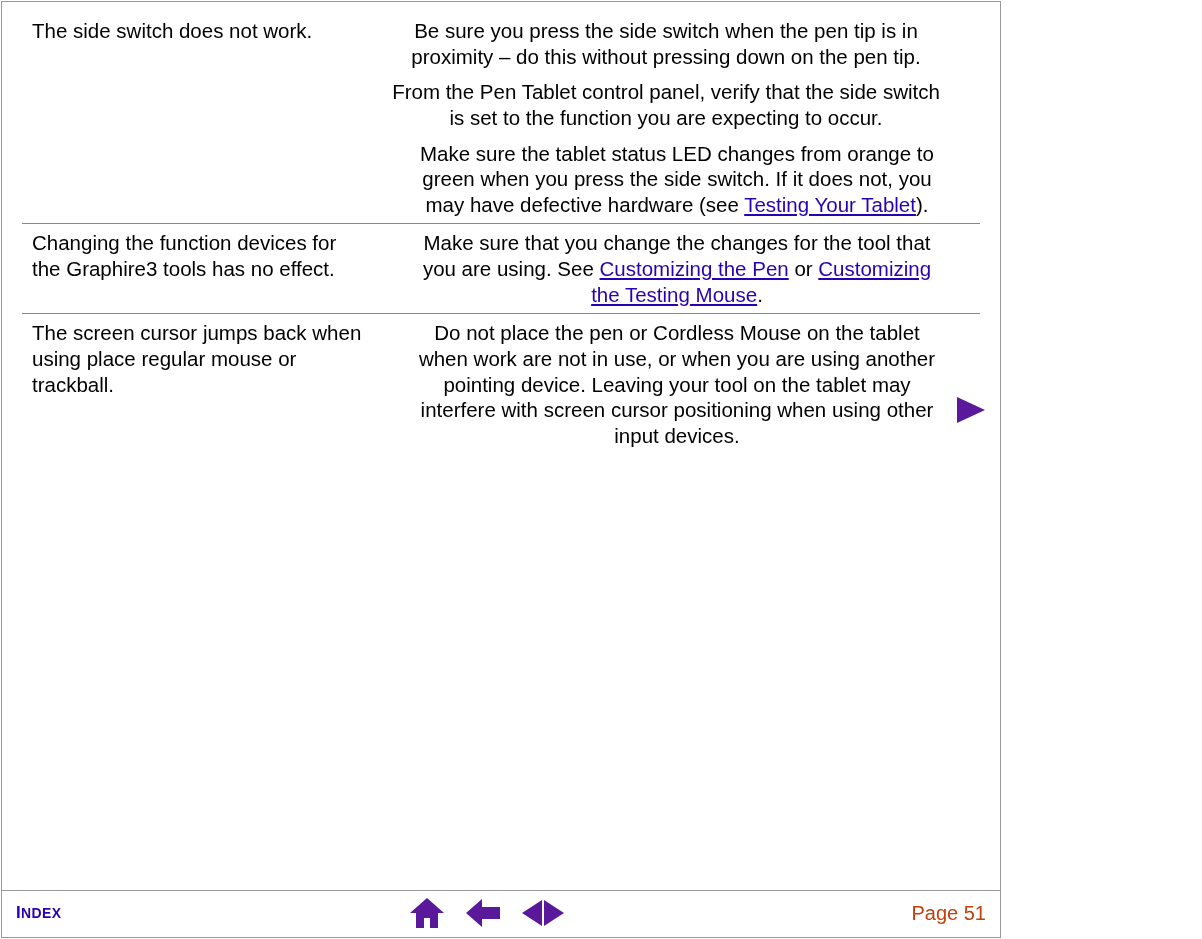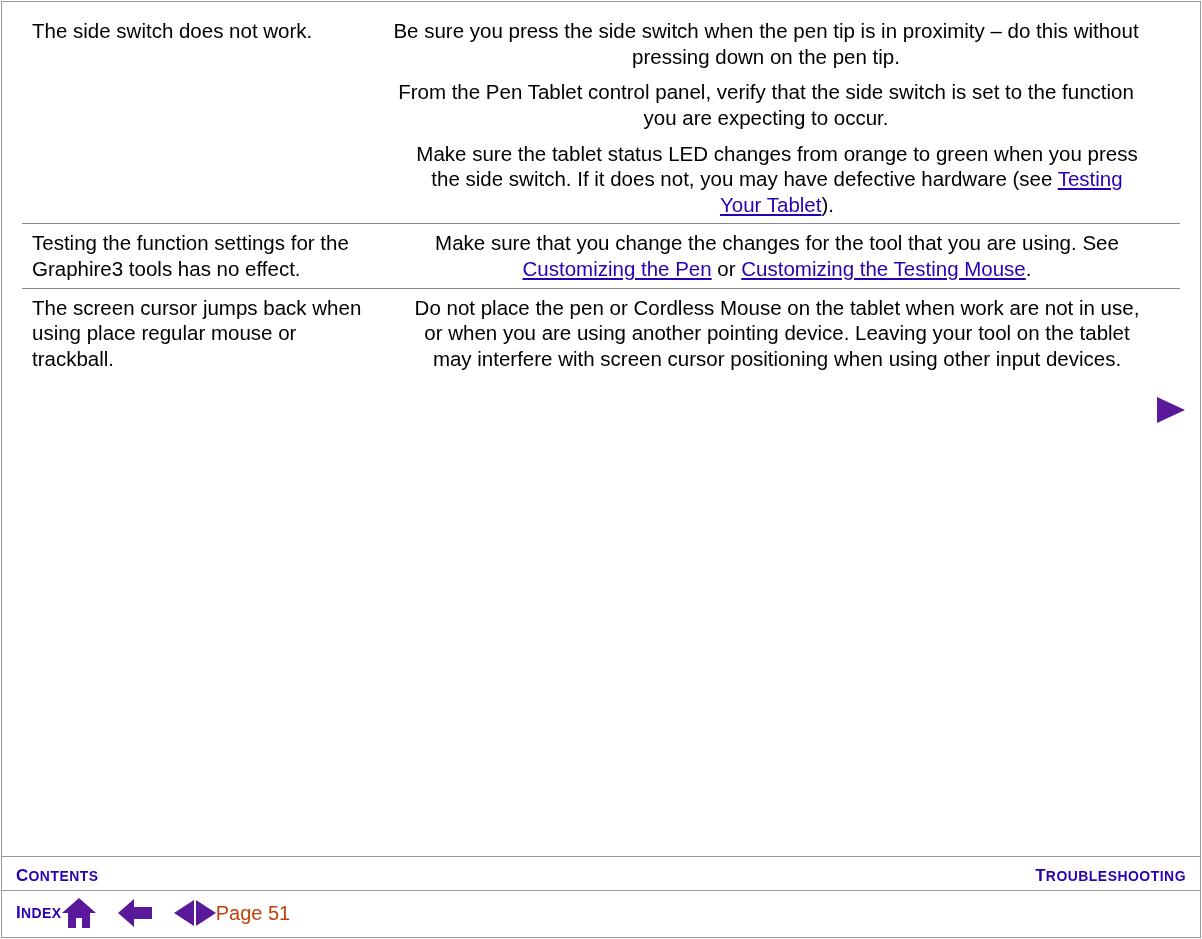--- a/index.html
+++ b/index.html
@@ -6,21 +6,21 @@
     body {
       font-family: Arial, Helvetica, sans-serif;
       font-size: 20px;
       color: #000;
       background: #fff;
       width: 1202px;
       height: 939px;
       position: relative;
     }
     .page-frame {
-      width: 1200px;
+      width: 1000px;
       height: 937px;
       border: 1px solid #999;
       margin: 1px;
       position: relative;
       display: flex;
       flex-direction: column;
     }
     .content {
       flex: 1;
       padding: 10px 0 0 0;
@@ -70,21 +70,21 @@
     .footer-row1 {
       display: flex;
       justify-content: space-between;
       align-items: center;
       padding: 6px 14px 2px 14px;
       border-bottom: 1px solid #999;
       height: 34px;
     }
     .footer-row2 {
       display: flex;
-      justify-content: flex-start;
+      justify-content: space-between;
       align-items: center;
       padding: 4px 14px 6px 14px;
       height: 46px;
     }
     .footer-link {
       color: #2a00b3;
       font-weight: bold;
       font-size: 17px;
       text-decoration: none;
       font-variant: small-caps;
@@ -120,21 +120,21 @@
         <td class="col-problem">The side switch does not work.</td>
         <td class="col-solution">
           <div class="sol-para">Be sure you press the side switch when the pen tip is in proximity – do this without pressing down on the pen tip.</div>
           <div class="sol-para">From the Pen Tablet control panel, verify that the side switch is set to the function you are expecting to occur.</div>
           <div class="sol-para">
             <span>Make sure the tablet status LED changes from orange to green when you press the side switch.  If it does not, you may have defective hardware (see </span><a href="#" class="doc-link">Testing Your Tablet</a><span>).</span>
           </div>
         </td>
       </tr>
       <tr>
-        <td class="col-problem">Testing the function settings for the Graphire3 tools has no effect.</td>
+        <td class="col-problem">Changing the function devices for the Graphire3 tools has no effect.</td>
         <td class="col-solution">
           <div class="sol-para">
             <span>Make sure that you change the changes for the tool that you are using.  See </span><a href="#" class="doc-link">Customizing the Pen</a><span> or </span><a href="#" class="doc-link">Customizing the Testing Mouse</a><span>.</span>
           </div>
         </td>
       </tr>
       <tr>
         <td class="col-problem">The screen cursor jumps back when using place regular mouse or trackball.</td>
         <td class="col-solution">
           <div class="sol-para">Do not place the pen or Cordless Mouse on the tablet when work are not in use, or when you are using another pointing device.  Leaving your tool on the tablet may interfere with screen cursor positioning when using other input devices.</div>
@@ -145,28 +145,20 @@
 
     <div class="continue-arrow">
       <svg width="28" height="26" viewBox="0 0 28 26">
         <polygon points="0,0 28,13 0,26" fill="#5a189a"></polygon>
       </svg>
     </div>
 
   </div>
 
   <div class="footer">
-    <div class="footer-row1">
-      <a href="#" class="footer-link">
-        <span>C</span><span class="sc-rest">ONTENTS</span>
-      </a>
-      <a href="#" class="footer-link">
-        <span>T</span><span class="sc-rest">ROUBLESHOOTING</span>
-      </a>
-    </div>
     <div class="footer-row2">
       <a href="#" class="footer-link">
         <span>I</span><span class="sc-rest">NDEX</span>
       </a>
 
       <div class="nav-icons">
         <span class="nav-btn">
           <svg width="34" height="30" viewBox="0 0 34 30">
             <polygon points="17,0 34,15 28,15 28,30 20,30 20,20 14,20 14,30 6,30 6,15 0,15" fill="#5a189a"></polygon>
           </svg>

